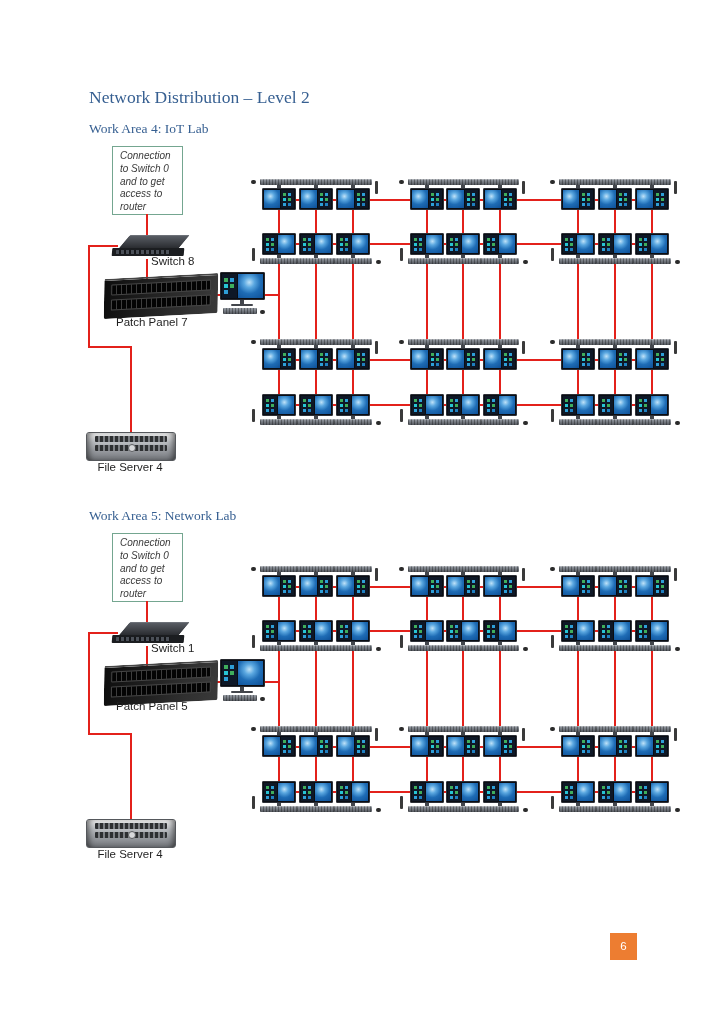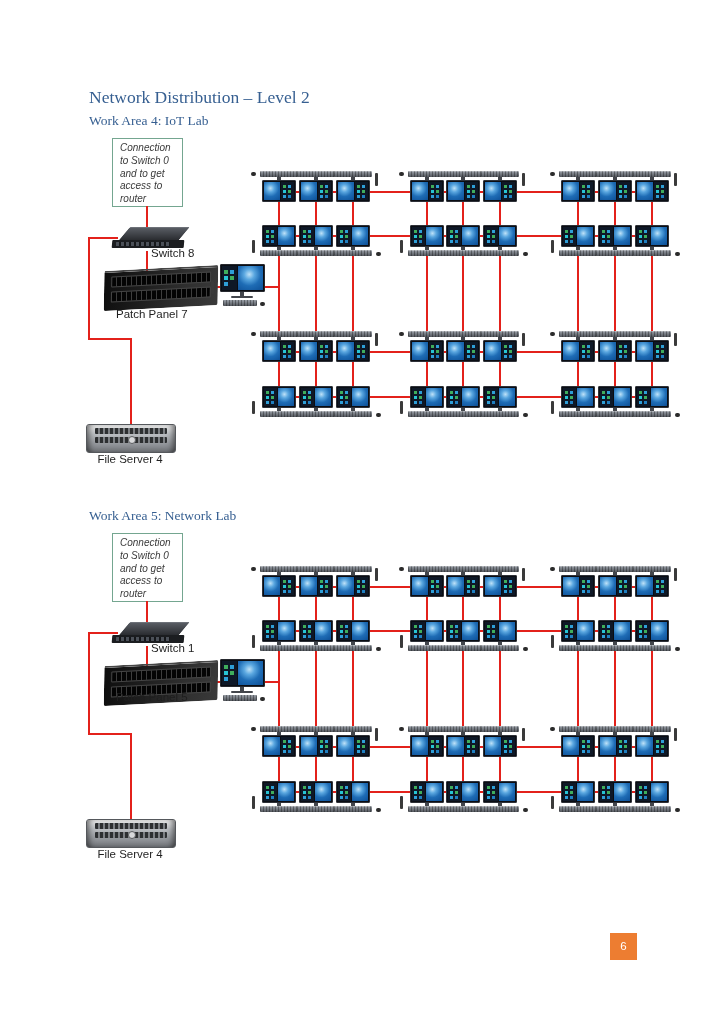--- a/index.html
+++ b/index.html
@@ -89,21 +89,21 @@
   .page-num{position:absolute;left:610px;top:933px;width:27px;height:27px;background:#ED7D31;
             color:#fff;font-size:11.5px;line-height:27px;text-align:center;}
 </style>
 </head>
 <body>
 
 <div class="page">
 
   <div class="doc-title">Network Distribution – Level 2</div>
 
-  <div class="wa" style="top:0;">
+  <div class="wa" style="top:8px;">
     <h2 class="section-heading">Work Area 4: IoT Lab</h2>
 
     <div class="note">
       <div>Connection</div>
       <div>to Switch 0</div>
       <div>and to get</div>
       <div>access to</div>
       <div>router</div>
     </div>
 
@@ -491,21 +491,21 @@
         <div class="stop"></div>
         <div class="sfront"></div>
       </div>
     <div class="devlabel" style="left:151px;top:247px;">Switch 1</div>
 
     <div class="cable" style="left:146px;top:251px;width:2px;height:20px;"></div>
     <div class="panel">
         <div class="prow"></div>
         <div class="prow"></div>
       </div>
-    <div class="devlabel" style="left:116px;top:296px;">Patch Panel 5</div>
+    <div class="devlabel" style="left:116px;top:305px;">Patch Panel 5</div>
 
     <div class="cable" style="left:88px;top:237px;width:30px;height:2px;"></div>
     <div class="cable" style="left:88px;top:237px;width:2px;height:103px;"></div>
     <div class="cable" style="left:88px;top:338px;width:44px;height:2px;"></div>
     <div class="cable" style="left:130px;top:338px;width:2px;height:88px;"></div>
     <div class="server">
         <div class="vent"></div>
         <div class="vent"></div>
         <div class="badge"></div>
       </div>

